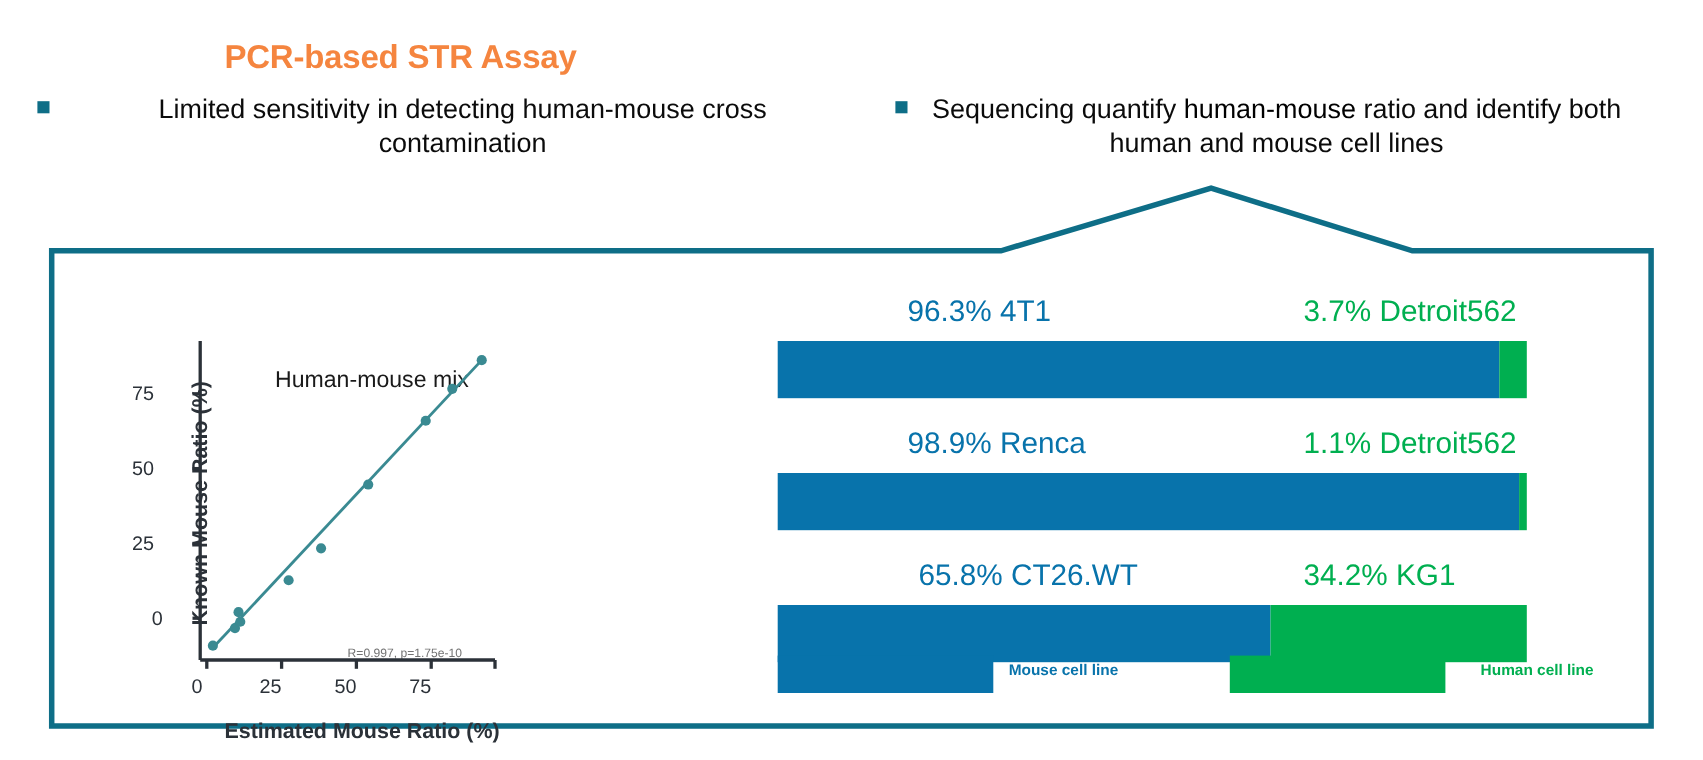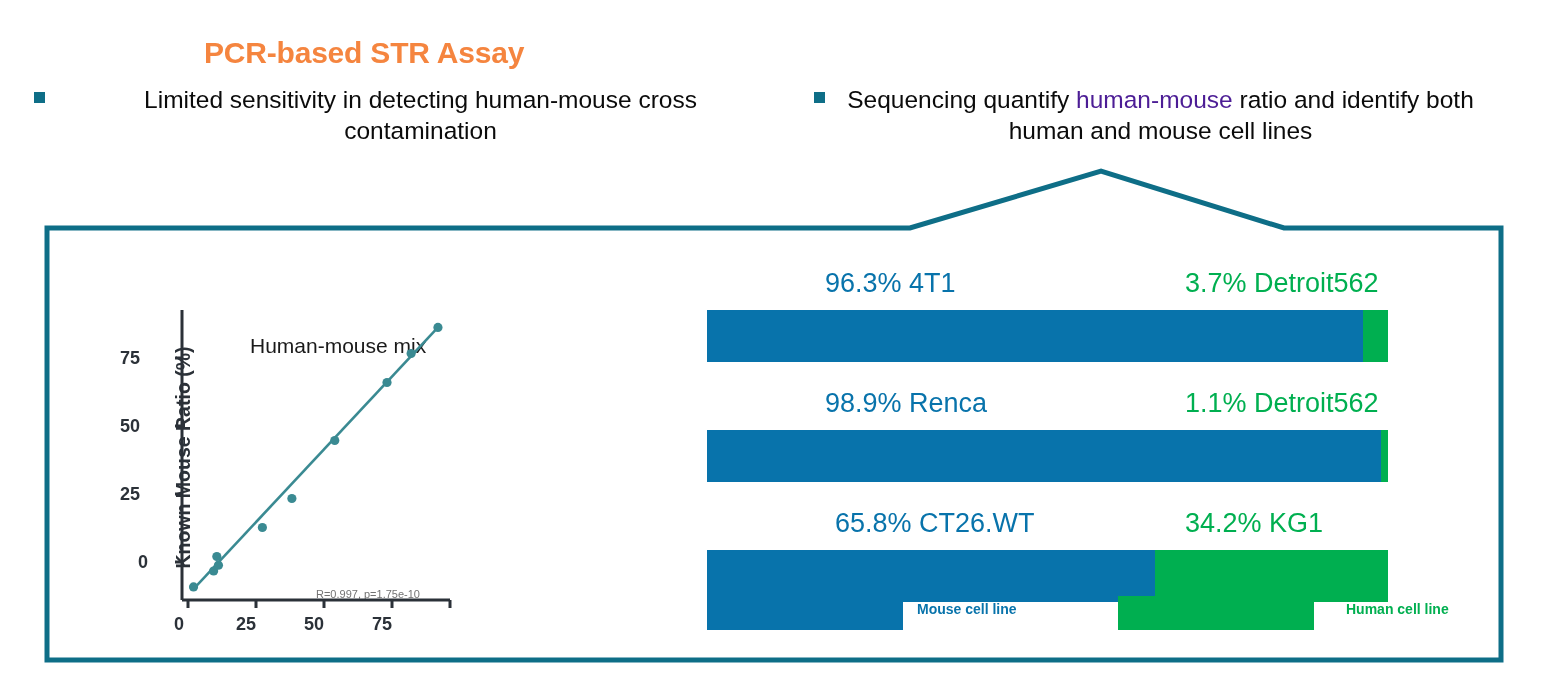--- a/index.html
+++ b/index.html
@@ -14,38 +14,38 @@
   #title-left{left:204px;top:36px;}
   #title-right{left:911px;top:22px;}
 
   .bullet-row{position:absolute;display:flex;align-items:flex-start;}
   #bullet-left{left:34px;top:84px;width:740px;}
   #bullet-right{left:814px;top:84px;width:660px;}
 
   .bullet-mark{width:11px;height:11px;background:#0E6E87;flex:0 0 auto;
                margin-top:8px;margin-right:22px;}
   .bullet-text{font-size:24.5px;line-height:31px;color:#0b0b0b;text-align:center;}
-  .hl-red{color:#4c1d95;}
+  .hl-red{color:#000000;}
 
   
   #callout-box{position:absolute;left:44px;top:168px;width:1460px;height:495px;}
   #callout-box svg{position:absolute;left:0;top:0;overflow:visible;}
 
   
   #scatter{position:absolute;left:76px;top:82px;width:400px;height:390px;}
   #scatter-title{position:absolute;left:130px;top:84px;font-size:21px;color:#1a1a1a;
                  white-space:nowrap;}
   #scatter-ann{position:absolute;left:196px;top:338px;font-size:11px;color:#737373;
                white-space:nowrap;}
   #ylab{position:absolute;left:-48px;top:196px;transform:rotate(-90deg);
         transform-origin:center;font-size:19.5px;font-weight:bold;color:#2b3138;
         white-space:nowrap;}
   #xlab{position:absolute;left:84px;top:404px;font-size:19.5px;font-weight:bold;
         color:#2b3138;white-space:nowrap;}
-  .tick-lbl{position:absolute;font-size:18px;font-weight:bold;color:#2b3138;}
+  .tick-lbl{position:absolute;font-size:18px;font-weight:normal;color:#2b3138;}
 
   
   #bars{position:absolute;left:663px;top:100px;width:790px;height:390px;}
   .bar-group{position:absolute;left:0;width:790px;}
   .bar-lbl{position:absolute;font-size:27px;white-space:nowrap;}
   .lbl-mouse{color:#0873AB;}
   .lbl-human{color:#00AF50;}
   .bar-track{position:absolute;height:52px;width:681px;left:0;}
   .seg{position:absolute;top:0;height:100%;}
   .seg-mouse{background:#0873AB;left:0;}
@@ -77,20 +77,21 @@
   <div id="callout-box">
     <svg width="1460" height="495" viewBox="0 0 1460 495">
       <path d="M 3 60 L 866 60 L 1057 3 L 1240 60 L 1457 60 L 1457 492 L 3 492 Z" fill="none" stroke="#0E6E87" stroke-width="5" stroke-linejoin="miter"></path>
     </svg>
 
     <div id="scatter">
 
       <div id="scatter-title">Human-mouse mix</div>
 
       <div id="ylab">Known Mouse Ratio (%)</div>
+      <div id="xlab">Estimated Mouse Ratio (%)</div>
 
       <div id="scatter-ann">R=0.997, p=1.75e-10</div>
 
       <div class="tick-lbl" style="left:18px;top:302px;">0</div>
       <div class="tick-lbl" style="left:0px;top:234px;">25</div>
       <div class="tick-lbl" style="left:0px;top:166px;">50</div>
       <div class="tick-lbl" style="left:0px;top:98px;">75</div>
 
       <div class="tick-lbl" style="left:54px;top:364px;">0</div>
       <div class="tick-lbl" style="left:116px;top:364px;">25</div>

